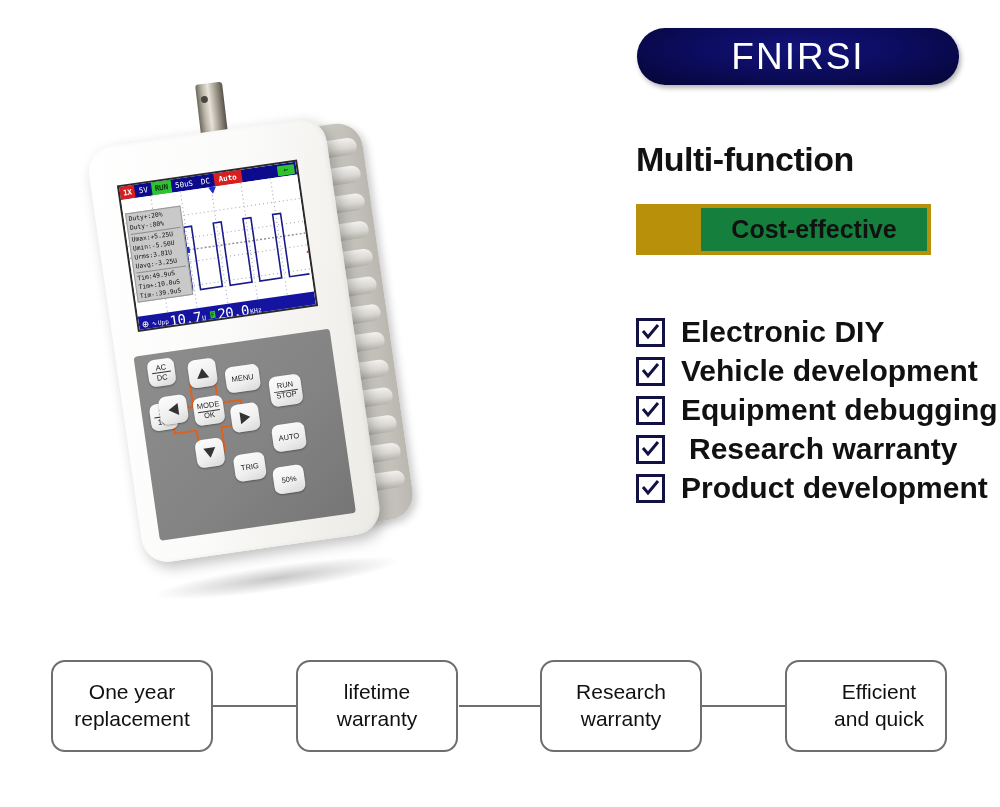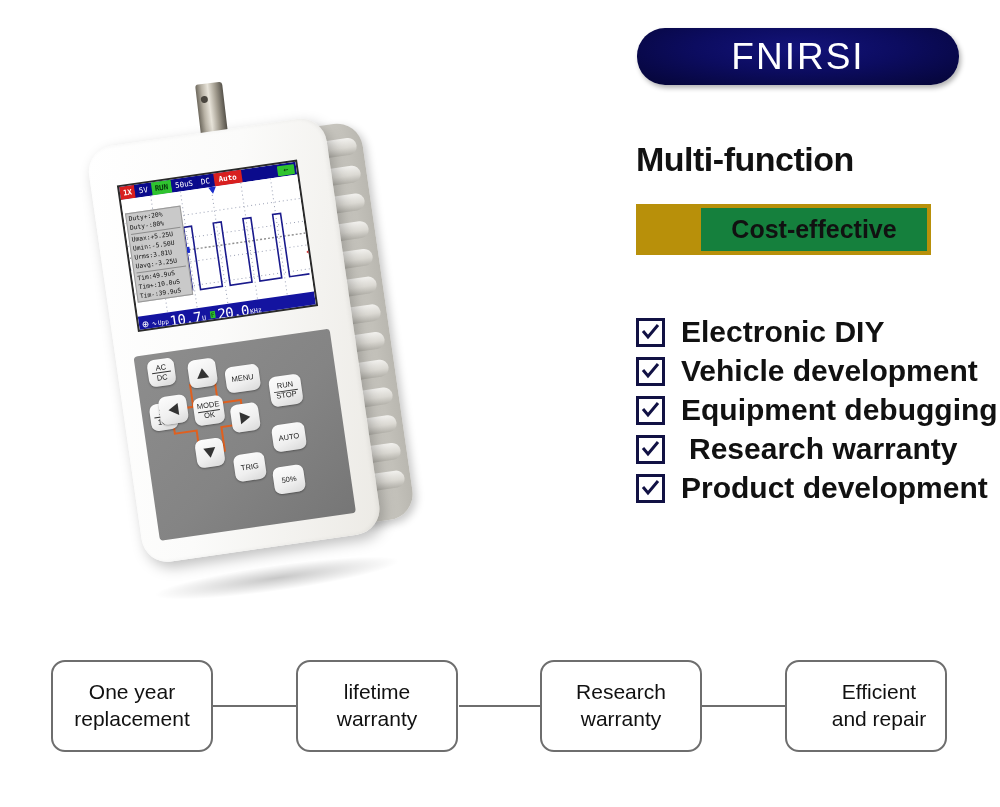--- a/index.html
+++ b/index.html
@@ -467,19 +467,19 @@
     <div class="feat-box" style="left:540px;">
       <div>
         <div>Research</div>
         <div>warranty</div>
       </div>
     </div>
 
     <div class="feat-box" style="left:785px;padding-left:32px;">
       <div>
         <div>Efficient</div>
-        <div>and repair</div>
+        <div>and quick</div>
       </div>
     </div>
 
   </div>
 
 </div>
 
 </body></html>

